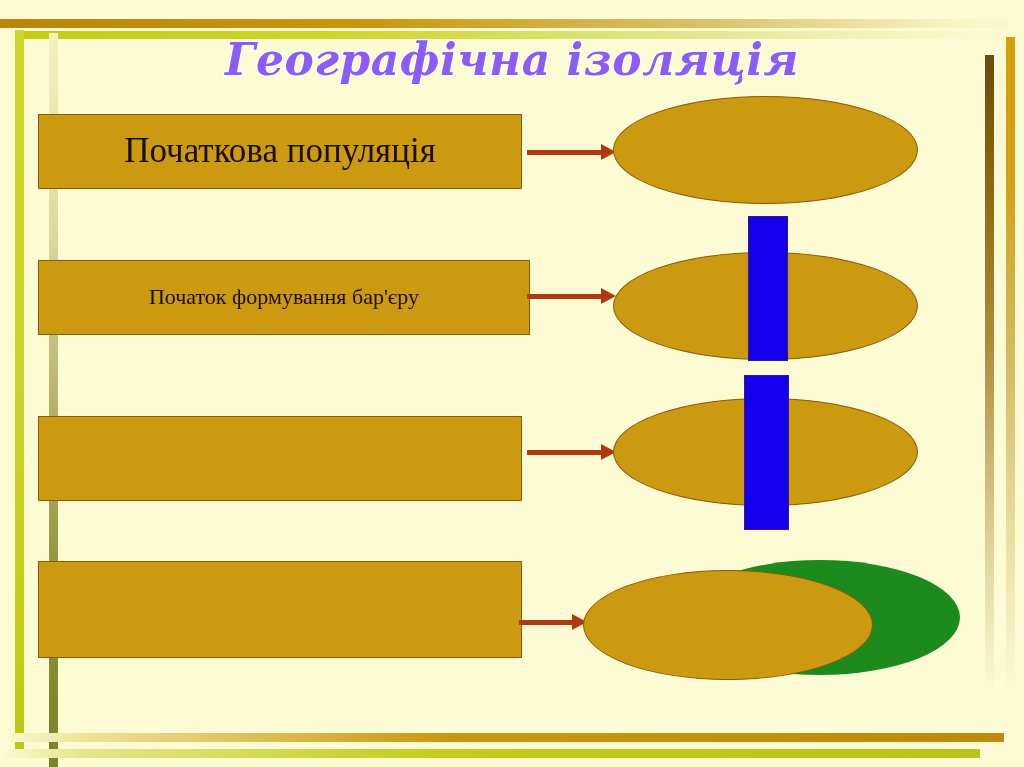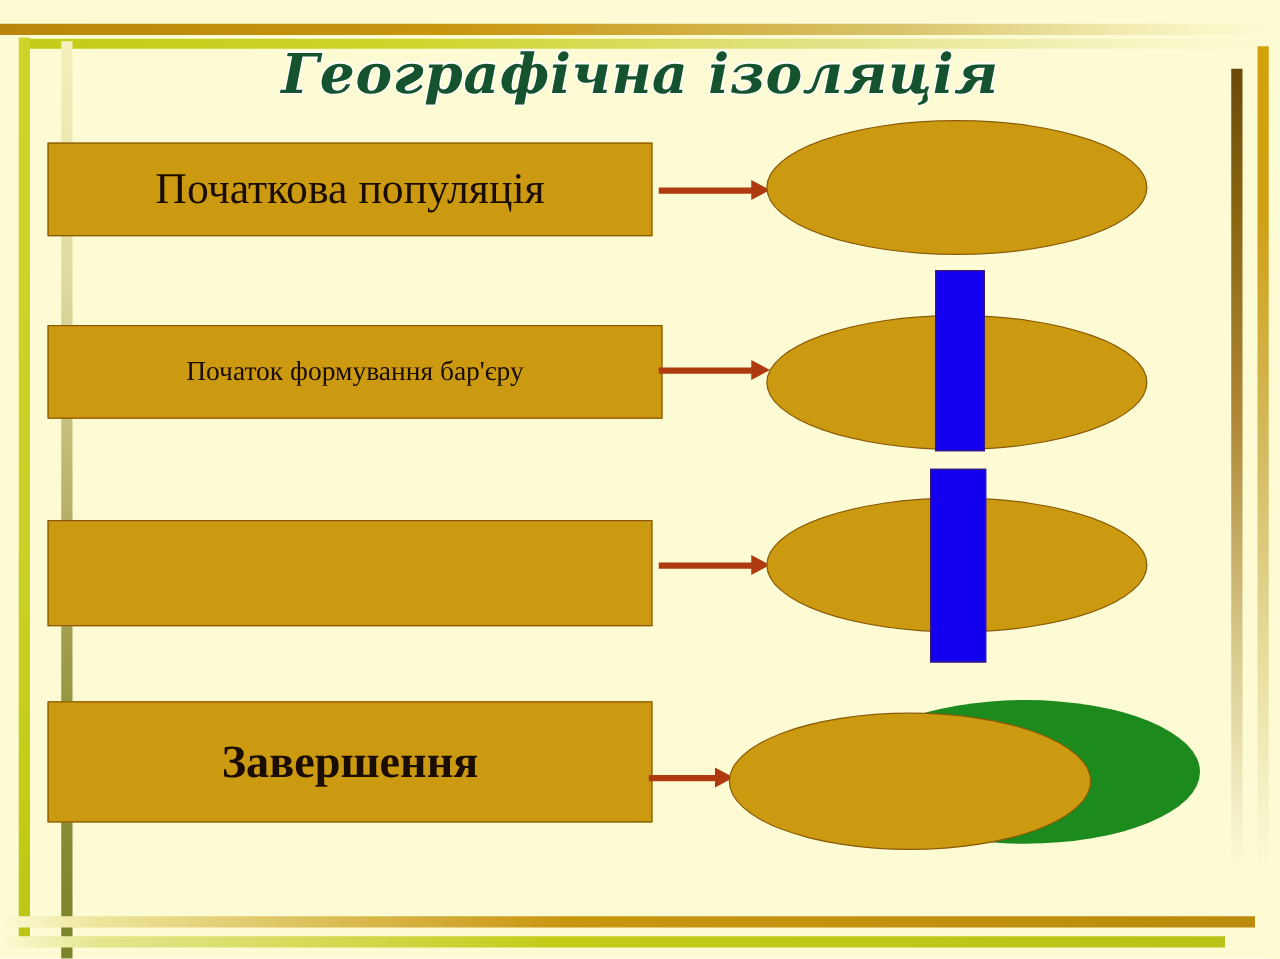--- a/index.html
+++ b/index.html
@@ -72,42 +72,41 @@
   
   #title {
     position: absolute;
     left: 0; top: 34px;
     width: 1024px;
     text-align: center;
     font-family: "DejaVu Serif", "Liberation Serif", serif;
     font-style: italic;
     font-weight: bold;
     font-size: 44px;
-    color: #14532d;
+    color: #8b5cf6;
     letter-spacing: 0.5px;
     -webkit-text-stroke: 1.5px #FFFFFF;
     paint-order: stroke fill;
     text-shadow:
       1px 0 0 #ffffff, -1px 0 0 #ffffff,
       0 1px 0 #ffffff, 0 -1px 0 #ffffff;
     white-space: nowrap;
   }
 
   
   .tbox {
     position: absolute;
     background: #CC9A11;
     border: 1.5px solid #8A5A06;
     box-sizing: border-box;
     display: flex;
     flex-direction: column;
     align-items: center;
     justify-content: center;
     color: #1A0D00;
-    text-align: center;
     line-height: 1.04;
   }
   .tbox .line { display: block; white-space: nowrap; }
 
   #box-1 { left: 38px;  top: 114px; width: 484px; height: 75px; font-size: 35px; }
   #box-2 { left: 38px;  top: 260px; width: 492px; height: 75px; font-size: 22px; }
   #box-3 { left: 38px;  top: 416px; width: 484px; height: 85px; font-size: 25px; }
   #box-4 {
     left: 38px; top: 561px; width: 484px; height: 97px;
     font-size: 37px; font-weight: bold; overflow: visible;
@@ -214,21 +213,20 @@
   </div>
   <div class="arrow" id="arrow-3">
     <div class="shaft"></div>
     <div class="head"></div>
   </div>
   <div class="ellipse gold" id="ell-3"></div>
   <div class="barrier" id="barrier-2"></div>
 
   <div class="tbox" id="box-4">
     <div class="lines">
-      <span class="line">Завершення</span>
     </div>
   </div>
   <div class="arrow" id="arrow-4">
     <div class="shaft"></div>
     <div class="head"></div>
   </div>
   <div class="ellipse green" id="ell-4-green"></div>
   <div class="ellipse gold" id="ell-4-gold"></div>
 
 </div>

